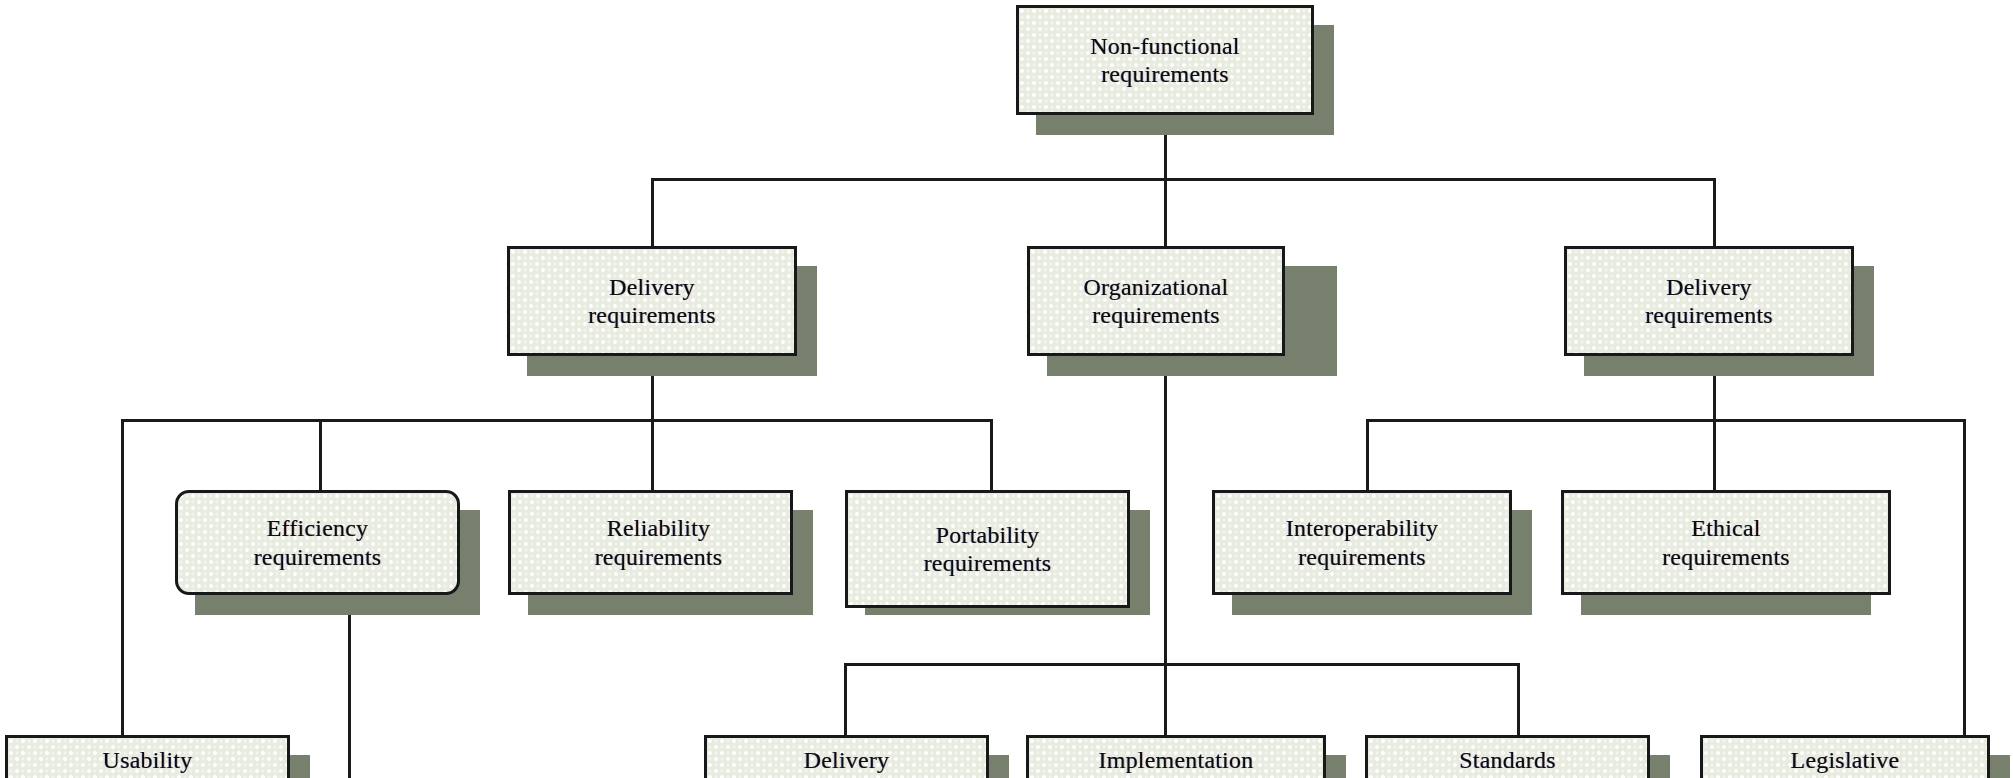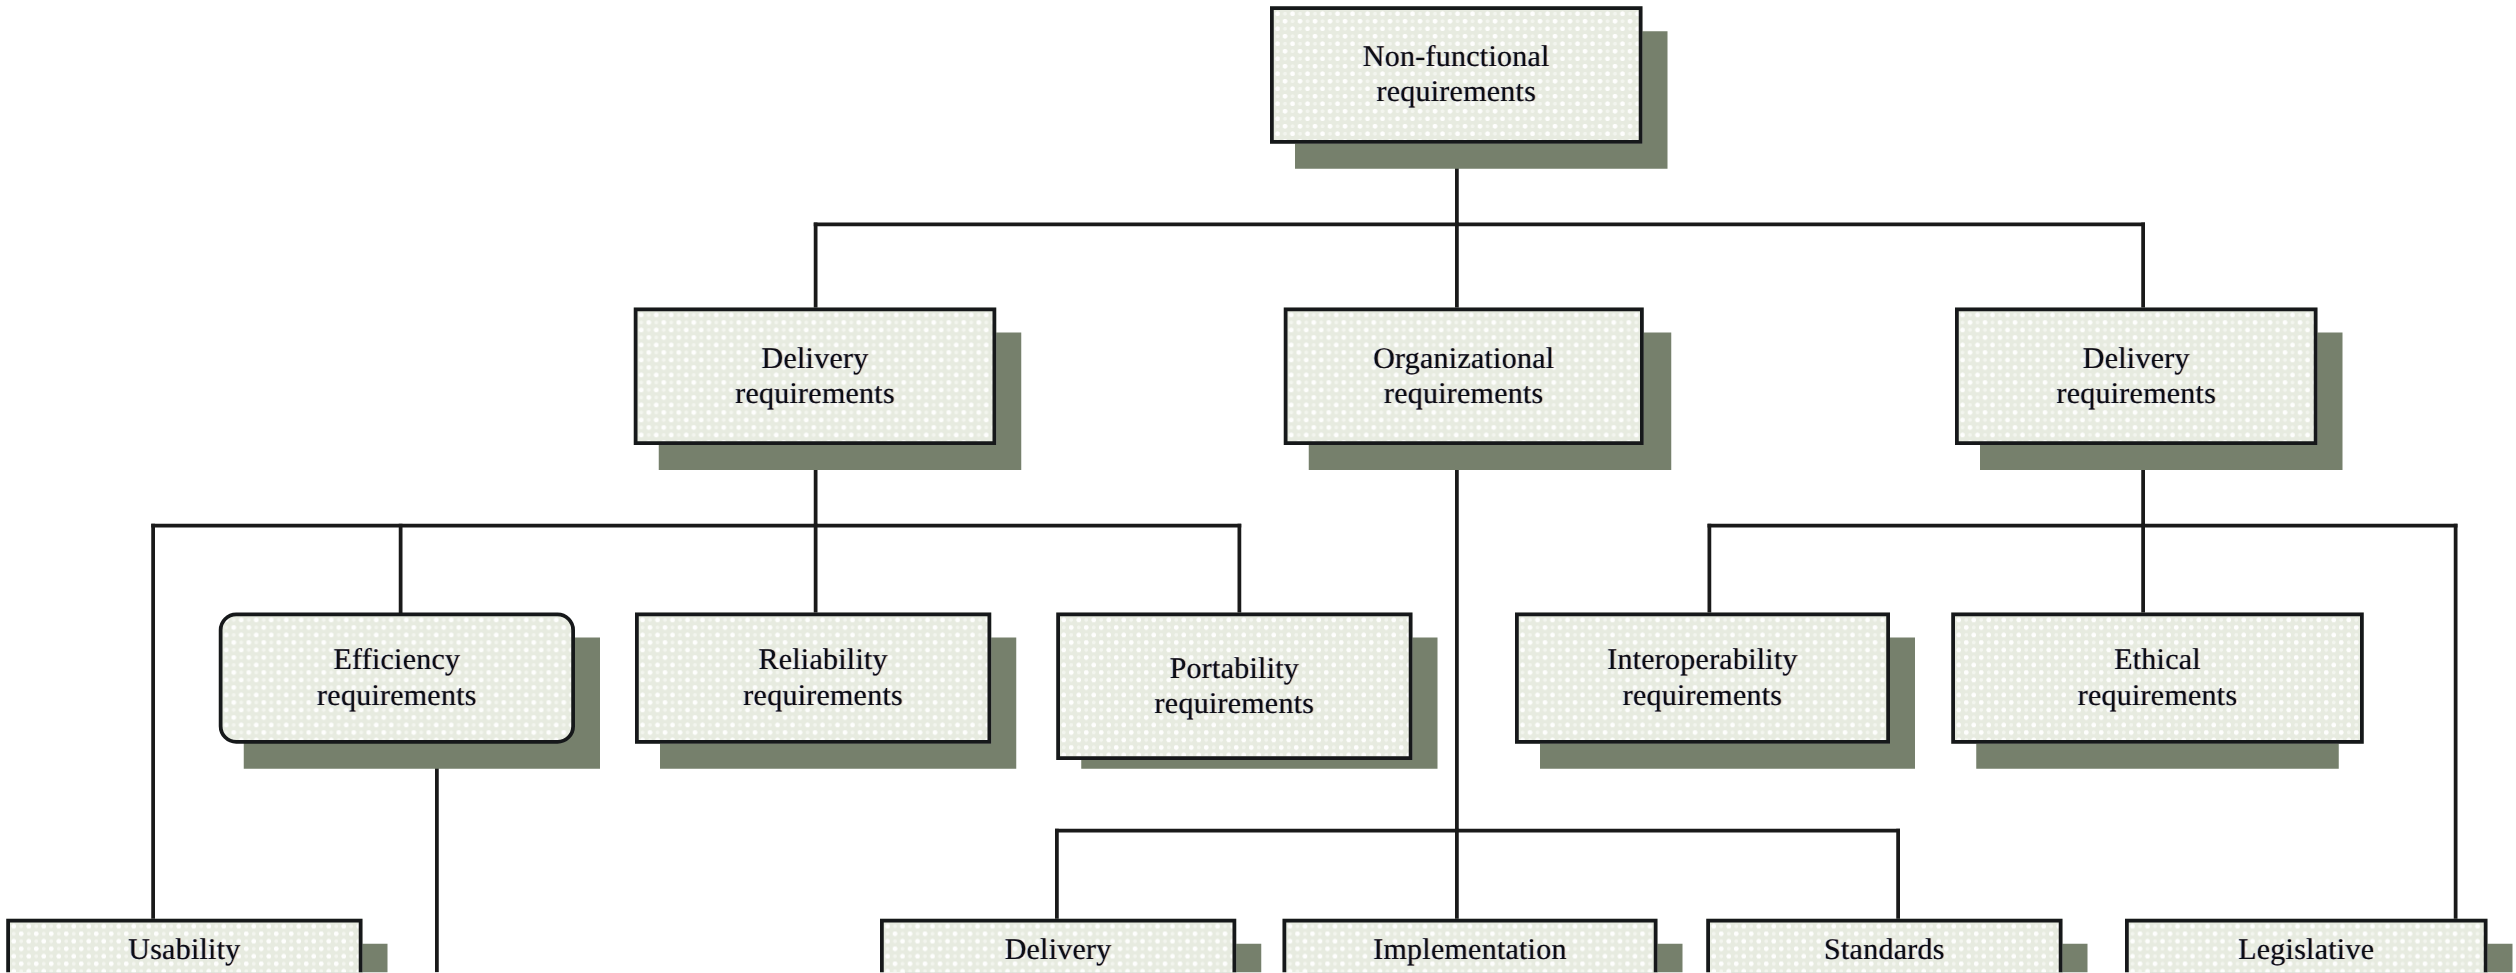--- a/index.html
+++ b/index.html
@@ -138,21 +138,21 @@
     </div>
   </div>
 
   <div class="node" style="left:507px; top:246px; width:290px; height:110px;">
     <div class="label">
       <span class="ln">Delivery</span>
       <span class="ln">requirements</span>
     </div>
   </div>
 
-  <div class="node" style="left:1027px; top:246px; width:288px; height:110px;">
+  <div class="node" style="left:1027px; top:246px; width:258px; height:110px;">
     <div class="label">
       <span class="ln">Organizational</span>
       <span class="ln">requirements</span>
     </div>
   </div>
 
   <div class="node" style="left:1564px; top:246px; width:290px; height:110px;">
     <div class="label">
       <span class="ln">Delivery</span>
       <span class="ln">requirements</span>

